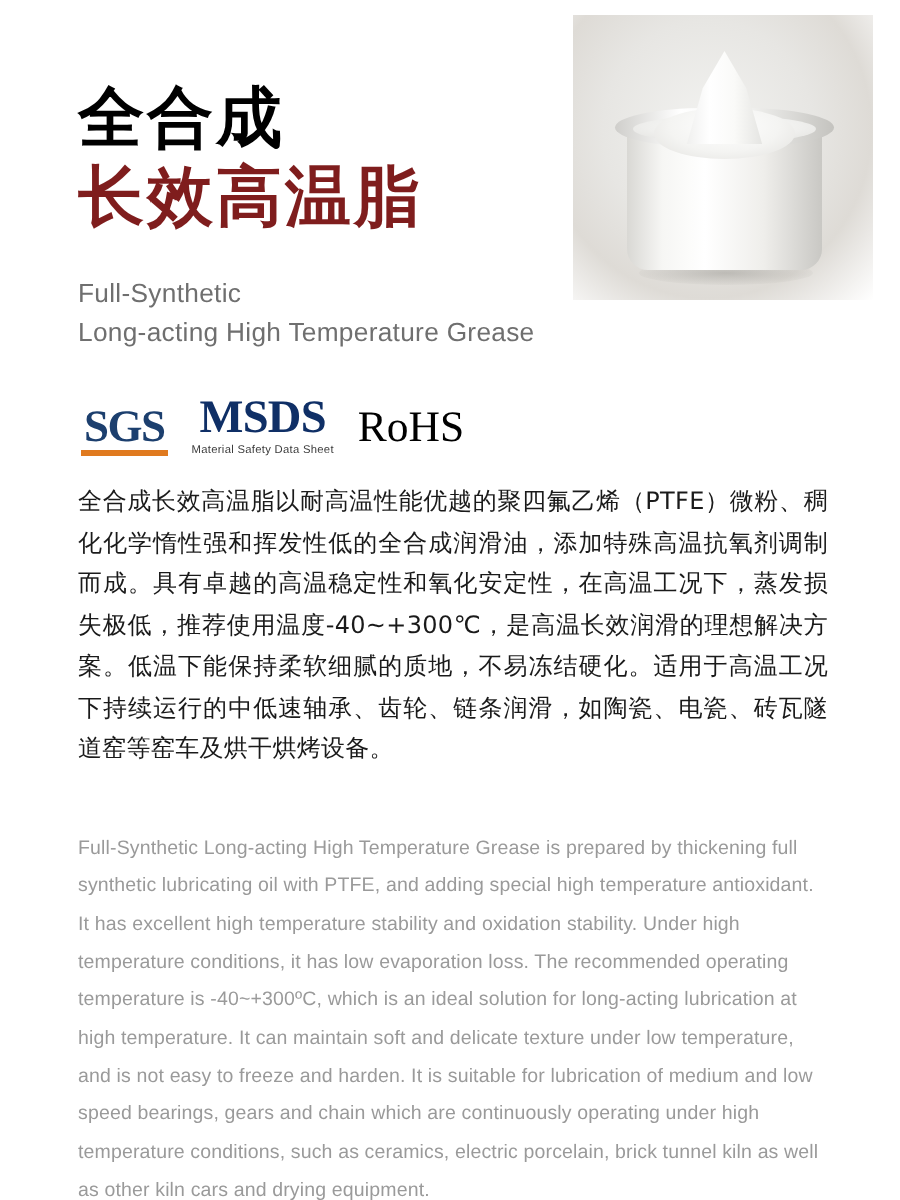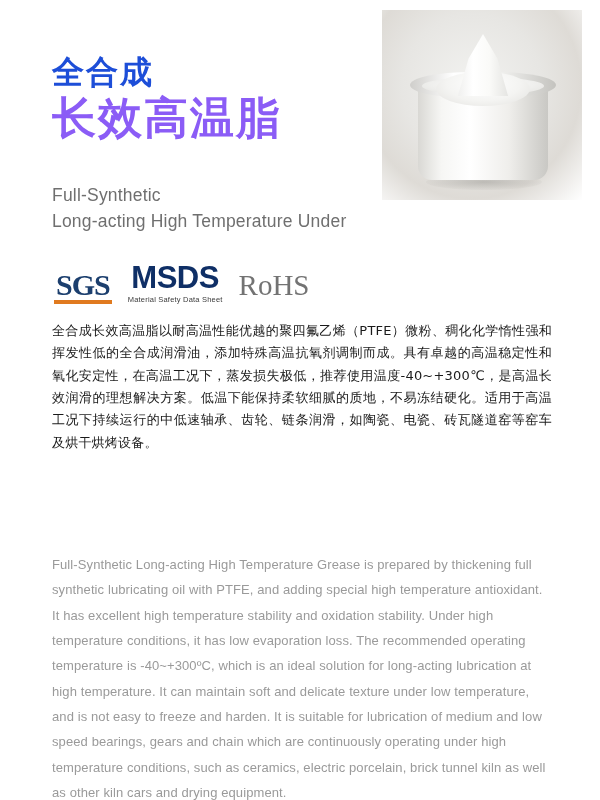--- a/index.html
+++ b/index.html
@@ -100,32 +100,32 @@
 
   
   .title-block {
     position: absolute;
     left: 52px;
     top: 54px;
     width: 400px;
   }
   .title-cn-1 {
     font-family: "DejaVu Sans", sans-serif;
-    font-size: 32px;
-    font-weight: 700;
-    color: #1d4ed8;
+    font-size: 44px;
+    font-weight: 700;
+    color: #000000;
     letter-spacing: 2px;
     line-height: 1.15;
     margin: 0 0 2px 0;
   }
   .title-cn-2 {
     font-family: "DejaVu Sans", sans-serif;
     font-size: 44px;
     font-weight: 700;
-    color: #8b5cf6;
+    color: #7f1d1d;
     letter-spacing: 2px;
     line-height: 1.15;
     margin: 0;
   }
   .subtitle-en {
     position: absolute;
     left: 52px;
     top: 182px;
     width: 460px;
     font-family: "Liberation Sans", sans-serif;
@@ -164,51 +164,51 @@
     right: 0;
     bottom: 0;
     height: 4px;
     background: #e07a1f;
   }
   .msds {
     text-align: center;
     line-height: 1;
   }
   .msds-main {
-    font-family: Liberation Sans, sans-serif;
+    font-family: Liberation Serif, serif;
     font-weight: 700;
     font-size: 31px;
     letter-spacing: -0.5px;
     color: #0f2f66;
   }
   .msds-sub {
     font-family: "Liberation Sans", sans-serif;
     font-size: 7.5px;
     color: #3a3a3a;
     margin-top: 3px;
     letter-spacing: 0.2px;
     text-align: center;
   }
   .rohs {
     font-family: "Liberation Serif", serif;
     font-size: 29px;
-    color: #737373;
+    color: #000000;
     line-height: 1;
     padding-bottom: 4px;
     text-align: center;
   }
 
   
   .body-cn {
     position: absolute;
     left: 52px;
     top: 320px;
     width: 500px;
     font-family: "DejaVu Sans", sans-serif;
-    font-size: 13px;
+    font-size: 16px;
     line-height: 1.72;
     color: #1a1a1a;
     text-align: justify;
     letter-spacing: 0.2px;
   }
   .body-en {
     position: absolute;
     left: 52px;
     top: 552px;
     width: 498px;
@@ -237,21 +237,21 @@
     </div>
   </div>
 
   <div class="title-block">
     <div class="title-cn-1">全合成</div>
     <div class="title-cn-2">长效高温脂</div>
   </div>
 
   <div class="subtitle-en">
     <div>Full-Synthetic</div>
-    <div>Long-acting High Temperature Under</div>
+    <div>Long-acting High Temperature Grease</div>
   </div>
 
   <div class="certs">
     <div class="sgs">
       <span class="sgs-text">SGS</span>
       <span class="sgs-underline"></span>
     </div>
     <div class="msds">
       <div class="msds-main">MSDS</div>
       <div class="msds-sub">Material Safety Data Sheet</div>

